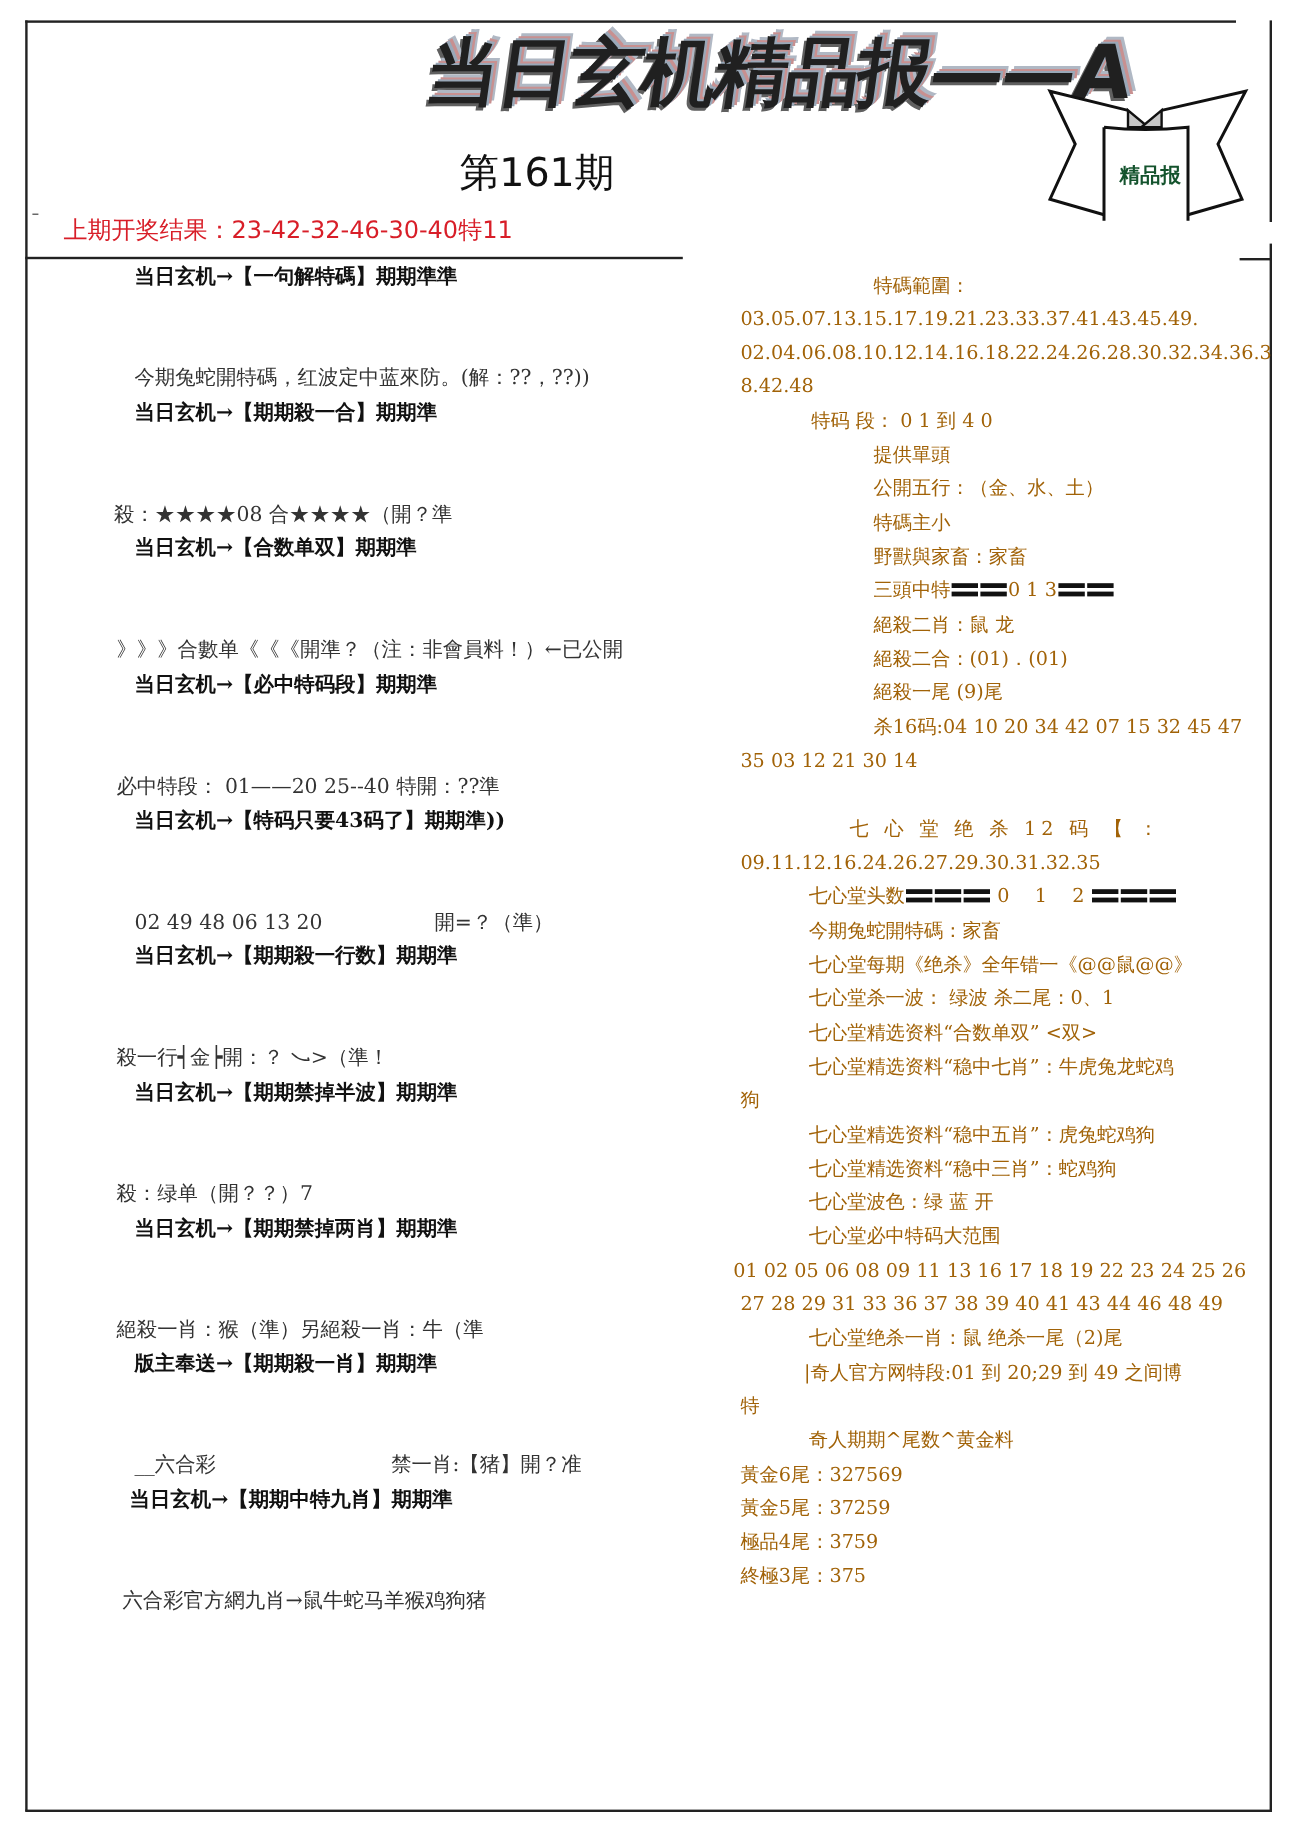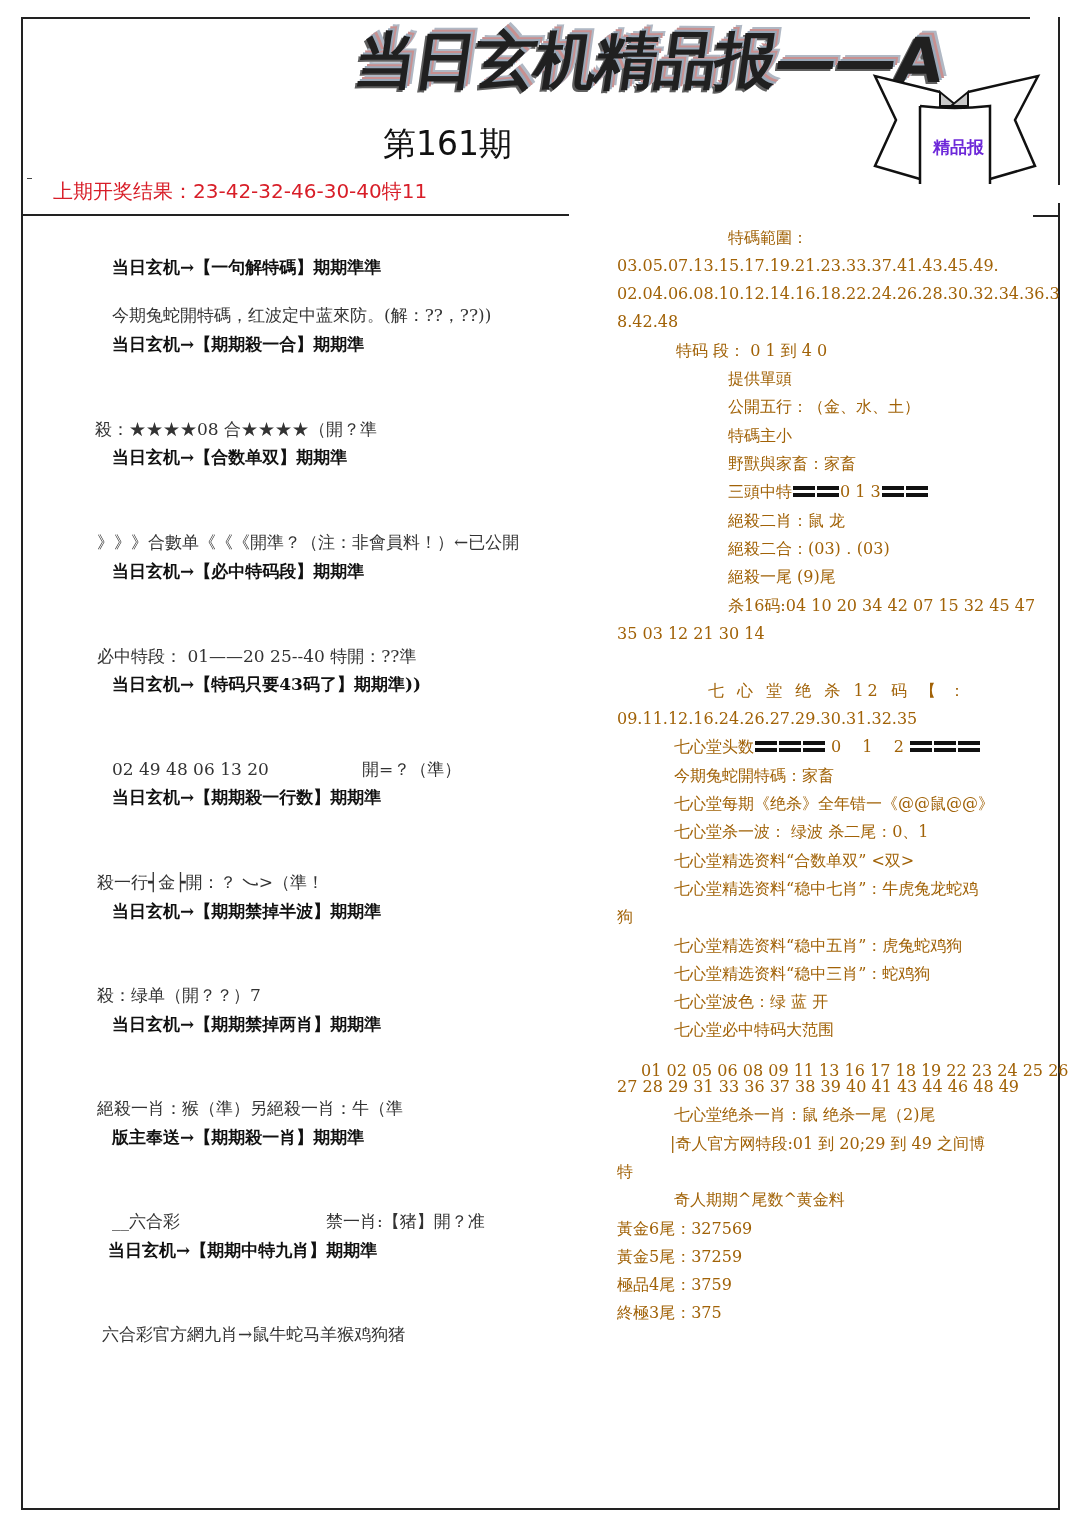--- a/index.html
+++ b/index.html
@@ -19,21 +19,21 @@
               letter-spacing: -2px; color: #202020; white-space: nowrap; line-height: 78px;
               text-shadow: 2px -2px 0 #9aa8b8, 4px -4px 0 #c89090, 6px -6px 0 #b0b8c4, -2px 2px 0 #606060;
               transform: skewX(-8deg); }
   .issue { position: absolute; left: 383px; top: 124px; font-family: "DejaVu Sans", sans-serif;
            font-size: 33px; color: #111; line-height: 40px; }
   .last-result { position: absolute; left: 53px; top: 176px; font-family: "DejaVu Sans", sans-serif;
                  font-size: 20px; color: #d81e28; line-height: 30px; white-space: nowrap; }
 
   .badge { position: absolute; left: 860px; top: 66px; width: 190px; height: 128px; }
   .badge-text { position: absolute; left: 933px; top: 135px; font-family: "DejaVu Sans", sans-serif;
-                font-weight: bold; font-size: 17px; color: #6d28d9; line-height: 24px; }
+                font-weight: bold; font-size: 17px; color: #14532d; line-height: 24px; }
 
   .left-col { position: absolute; left: 0; top: 0; }
   .ln { position: absolute; white-space: nowrap; font-size: 17px; line-height: 26px; }
   .hd { font-weight: bold; color: #111; }
   .sub { color: #333; }
 
   .right-col .ln { font-size: 16px; color: #a16207; }
   .bar-stack { display: inline-block; width: 22px; height: 14px; position: relative; margin: 0 1px; vertical-align: -1px; }
   .bar-stack::before, .bar-stack::after { content: ""; position: absolute; left: 0; width: 22px; height: 4px; background: #111; }
   .bar-stack::before { top: 2px; }
@@ -60,21 +60,21 @@
   <polygon points="80,26 80,40 97,40" fill="#c8c8c8" stroke="#111" stroke-width="2"></polygon>
   <polygon points="108,26 108,40 91,40" fill="#c8c8c8" stroke="#111" stroke-width="2"></polygon>
   <path d="M60,40 Q94,44 130,40 L130,118 M60,40 L60,118" fill="none" stroke="#111" stroke-width="2.5"></path>
 </svg>
 <div class="badge-text">精品报</div>
 
 <div class="issue">第161期</div>
 <div class="last-result">上期开奖结果：23-42-32-46-30-40特11</div>
 
 <div class="left-col">
-  <div class="ln hd" style="left:112px;top:218px;margin-top:36px;">当日玄机→【一句解特碼】期期準準</div>
+  <div class="ln hd" style="left:112px;top:218px;">当日玄机→【一句解特碼】期期準準</div>
   <div class="ln sub" style="left:112px;top:302px;">今期兔蛇開特碼，红波定中蓝來防。(解：??，??))</div>
 
   <div class="ln hd" style="left:112px;top:331px;">当日玄机→【期期殺一合】期期準</div>
   <div class="ln sub" style="left:95px;top:416px;">殺：★★★★08 合★★★★（開？準</div>
 
   <div class="ln hd" style="left:112px;top:444px;">当日玄机→【合数单双】期期準</div>
   <div class="ln sub" style="left:97px;top:529px;">》》》合數单《《《開準？（注：非會員料！）←已公開</div>
 
   <div class="ln hd" style="left:112px;top:558px;">当日玄机→【必中特码段】期期準</div>
   <div class="ln sub" style="left:97px;top:643px;text-align:center;">必中特段： 01——20 25--40 特開：??準</div>
@@ -107,41 +107,41 @@
   <div class="ln" style="left:617px;top:309px;">8.42.48</div>
   <div class="ln" style="left:676px;top:338px;">特码 段： 0 1 到 4 0</div>
   <div class="ln" style="left:728px;top:366px;">提供單頭</div>
   <div class="ln" style="left:728px;top:394px;">公開五行：（金、水、土）</div>
   <div class="ln" style="left:728px;top:423px;">特碼主小</div>
   <div class="ln" style="left:728px;top:451px;">野獸與家畜：家畜</div>
   <div class="ln" style="left:728px;top:479px;">
     <span>三頭中特</span><span class="bar-stack"></span><span class="bar-stack"></span><span>0 1 3</span><span class="bar-stack"></span><span class="bar-stack"></span>
   </div>
   <div class="ln" style="left:728px;top:508px;">絕殺二肖：鼠 龙</div>
-  <div class="ln" style="left:728px;top:536px;">絕殺二合：(03)．(03)</div>
+  <div class="ln" style="left:728px;top:536px;">絕殺二合：(01)．(01)</div>
   <div class="ln" style="left:728px;top:564px;">絕殺一尾 (9)尾</div>
   <div class="ln" style="left:728px;top:593px;">杀16码:04 10 20 34 42 07 15 32 45 47</div>
   <div class="ln" style="left:617px;top:621px;">35 03 12 21 30 14</div>
 
   <div class="ln" style="left:708px;top:678px;letter-spacing:4px;">七 心 堂 绝 杀 12 码 【 ：</div>
   <div class="ln" style="left:617px;top:706px;">09.11.12.16.24.26.27.29.30.31.32.35</div>
   <div class="ln" style="left:674px;top:734px;">
     <span>七心堂头数</span><span class="bar-stack"></span><span class="bar-stack"></span><span class="bar-stack"></span> <span>0 　1 　2</span> <span class="bar-stack"></span><span class="bar-stack"></span><span class="bar-stack"></span>
   </div>
   <div class="ln" style="left:674px;top:763px;">今期兔蛇開特碼：家畜</div>
   <div class="ln" style="left:674px;top:791px;">七心堂每期《绝杀》全年错一《@@鼠@@》</div>
   <div class="ln" style="left:674px;top:819px;">七心堂杀一波： 绿波 杀二尾：0、1</div>
   <div class="ln" style="left:674px;top:848px;">七心堂精选资料“合数单双” &lt;双&gt;</div>
   <div class="ln" style="left:674px;top:876px;">七心堂精选资料“稳中七肖”：牛虎兔龙蛇鸡</div>
   <div class="ln" style="left:617px;top:904px;">狗</div>
   <div class="ln" style="left:674px;top:933px;">七心堂精选资料“稳中五肖”：虎兔蛇鸡狗</div>
   <div class="ln" style="left:674px;top:961px;">七心堂精选资料“稳中三肖”：蛇鸡狗</div>
   <div class="ln" style="left:674px;top:989px;">七心堂波色：绿 蓝 开</div>
   <div class="ln" style="left:674px;top:1017px;">七心堂必中特码大范围</div>
-  <div class="ln" style="left:641px;top:1046px;margin-top:12px;">01 02 05 06 08 09 11 13 16 17 18 19 22 23 24 25 26</div>
+  <div class="ln" style="left:611px;top:1046px;">01 02 05 06 08 09 11 13 16 17 18 19 22 23 24 25 26</div>
   <div class="ln" style="left:617px;top:1074px;">27 28 29 31 33 36 37 38 39 40 41 43 44 46 48 49</div>
   <div class="ln" style="left:674px;top:1102px;">七心堂绝杀一肖：鼠 绝杀一尾（2)尾</div>
   <div class="ln" style="left:670px;top:1131px;">|奇人官方网特段:01 到 20;29 到 49 之间博</div>
   <div class="ln" style="left:617px;top:1159px;">特</div>
   <div class="ln" style="left:674px;top:1187px;">奇人期期^尾数^黄金料</div>
   <div class="ln" style="left:617px;top:1216px;">黃金6尾：327569</div>
   <div class="ln" style="left:617px;top:1244px;">黃金5尾：37259</div>
   <div class="ln" style="left:617px;top:1272px;">極品4尾：3759</div>
   <div class="ln" style="left:617px;top:1300px;">終極3尾：375</div>
 </div>

